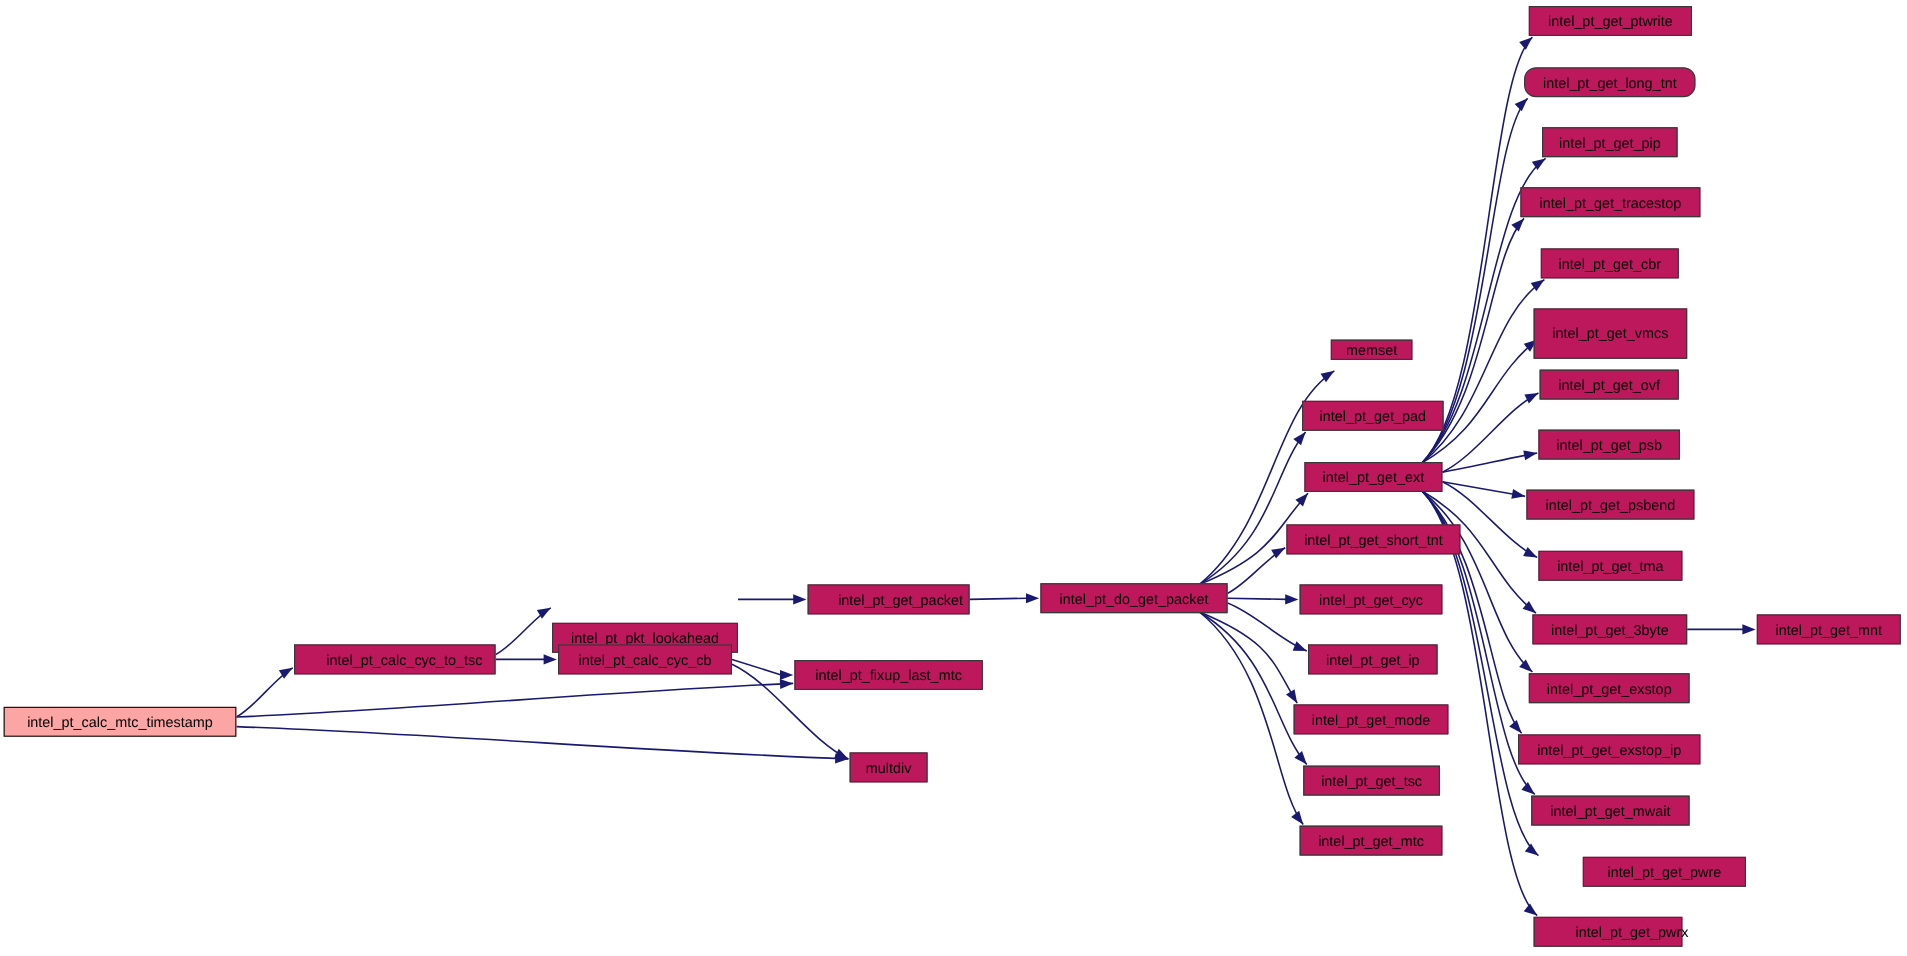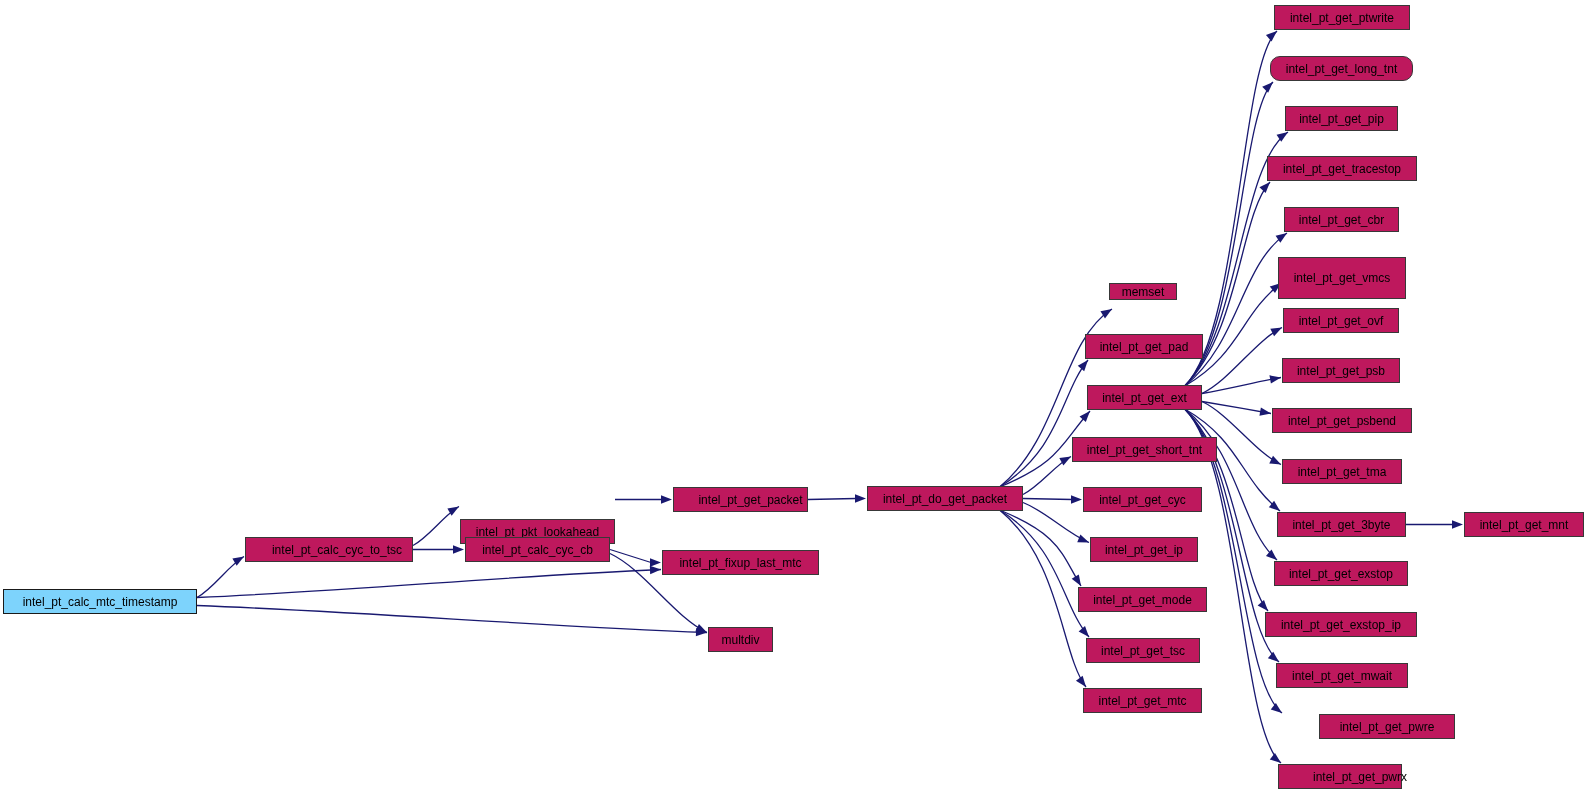--- a/index.html
+++ b/index.html
@@ -20,21 +20,21 @@
     color:#000000;
     font-size:12px;
     line-height:1;
     display:flex;
     align-items:center;
     justify-content:center;
     white-space:nowrap;
     cursor:pointer;
   }
   .node.root{
-    background:#7dd3fc;
+    background:#fca5a5;
     border-color:#1a1a1a;
     cursor:default;
   }
   .edge{fill:none;stroke:#191970;stroke-width:1.3;}
   .arrow{fill:#191970;stroke:none;}
 </style>
 </head>
 <body>
 
 <div id="canvas">

